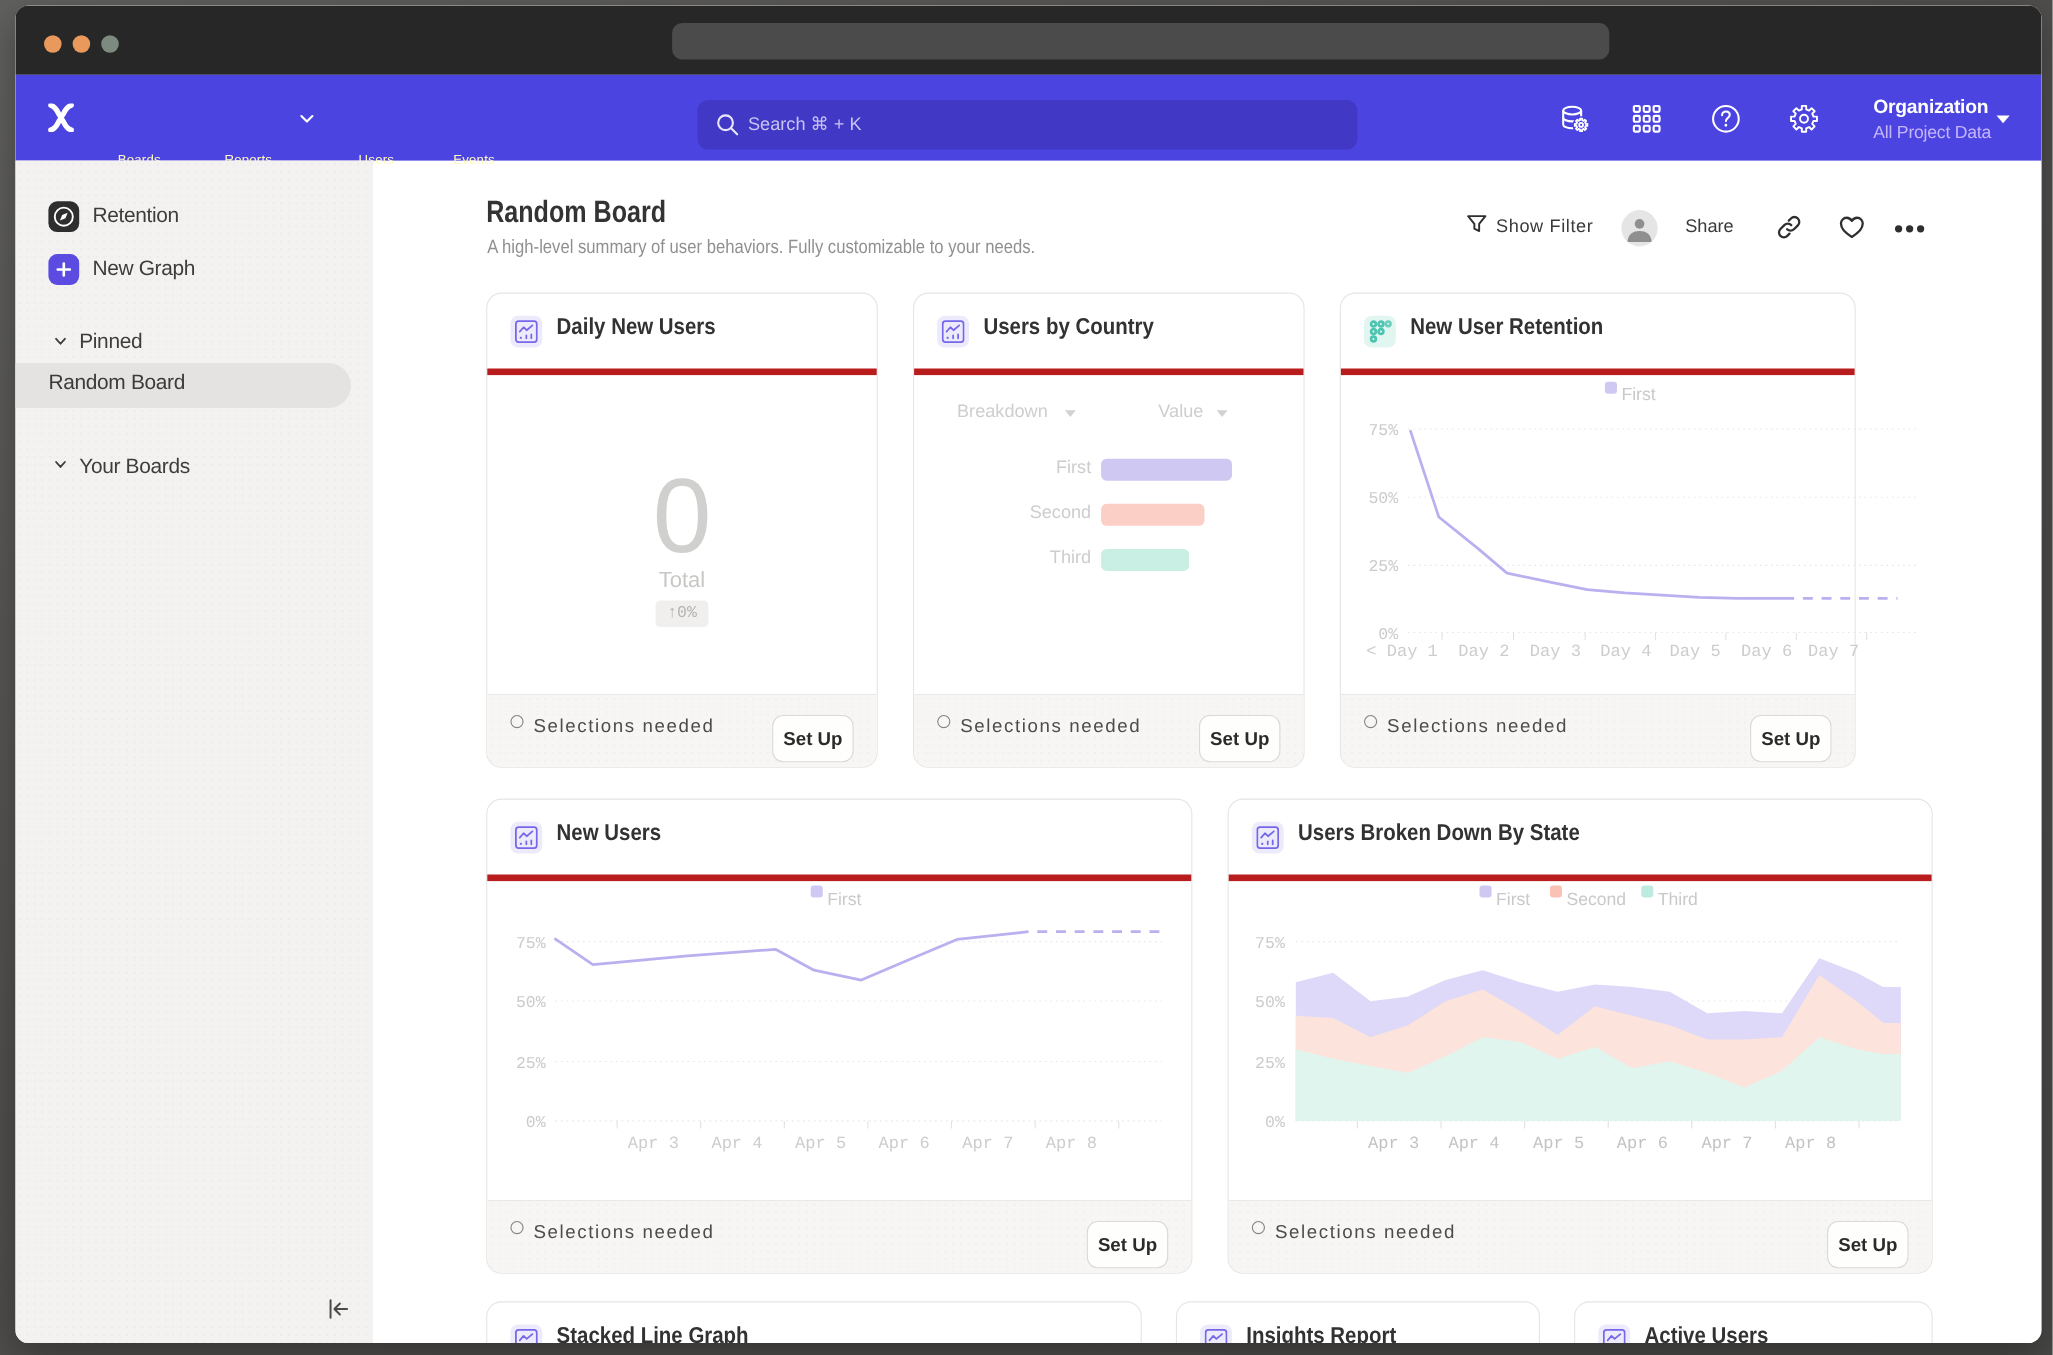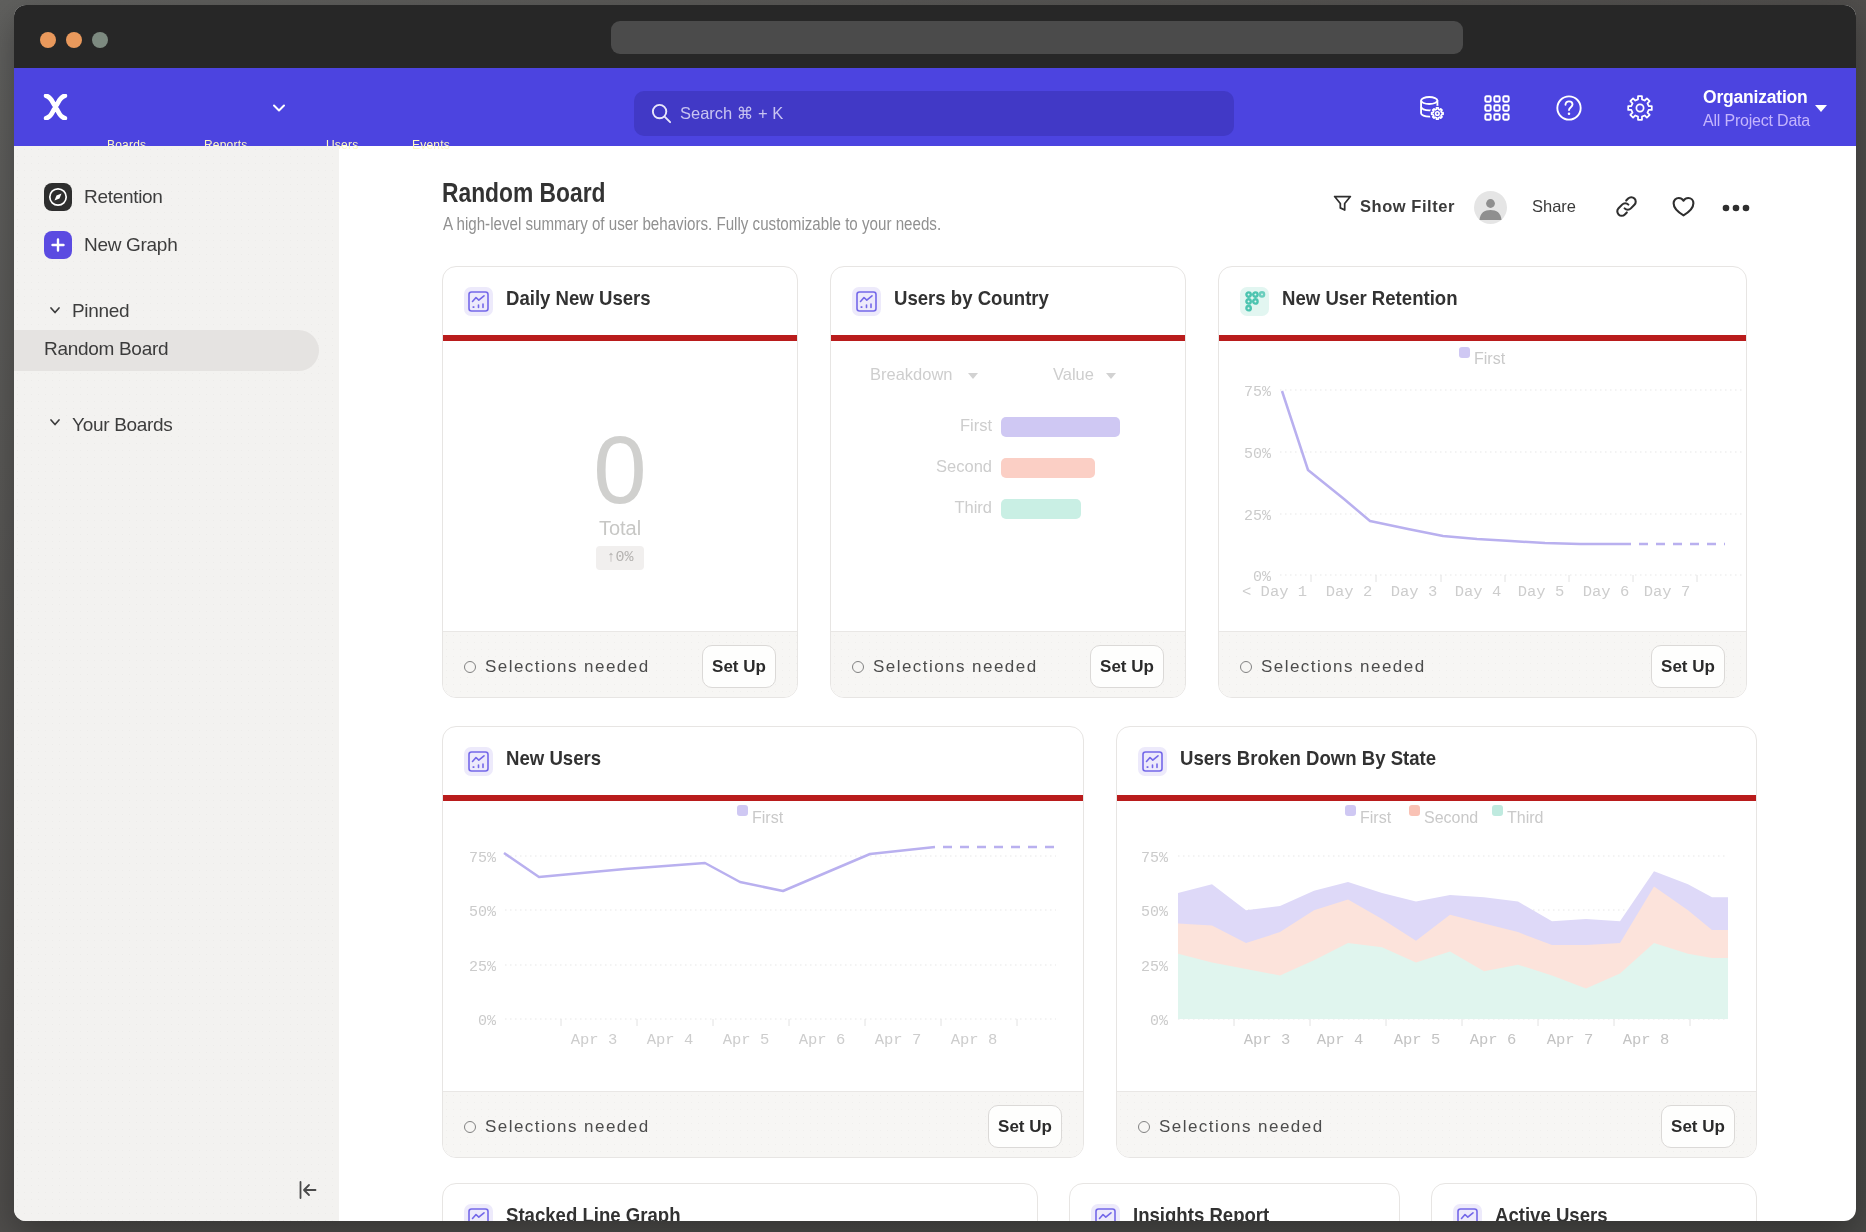--- a/index.html
+++ b/index.html
@@ -36,35 +36,35 @@
   background-size:7px 7px;
 }
 .sideitem { position:absolute; font-size:19px; color:#3d3d3d; letter-spacing:-0.3px; line-height:19px; }
 .sq { position:absolute; width:28px; height:28px; border-radius:8px; }
 #pill { position:absolute; left:0; top:184px; width:305px; height:41px; background:#e5e3e1; border-radius:0 21px 21px 0; }
 .chev { position:absolute; width:12px; height:12px; }
 #collapse { position:absolute; left:282px; top:1032px; }
 #h1 { position:absolute; left:428px; top:172px; font-size:28px; font-weight:700; color:#333; transform:scaleX(0.815); transform-origin:left; }
 #sub { position:absolute; left:429px; top:209px; font-size:17.5px; color:#909090; transform:scaleX(0.865); transform-origin:left; }
 .ctrl { position:absolute; top:186px; }
-#showfilter { font-size:16.5px; color:#3a3a3a; font-weight:700; letter-spacing:0.55px; }
+#showfilter { font-size:16.5px; color:#3a3a3a; font-weight:400; letter-spacing:0.55px; }
 #sharetxt { font-size:16.5px; color:#3a3a3a; font-weight:500; }
 
 .card { position:absolute; background:#fff; border:1px solid #e7e5e3; border-radius:14px; }
 .chead { position:absolute; left:0; top:0; right:0; height:74px; display:flex; align-items:center; padding-left:21px; border-bottom:6px solid #b91c1c; }
 .cico { width:29px; height:29px; border-radius:7px; background:#edeafb; display:flex; align-items:center; justify-content:center; margin-right:13px; }
 .cico.teal { background:#e2f6f1; }
 .ctitle { font-size:21px; font-weight:700; color:#323232; transform:scaleX(0.885); transform-origin:left; white-space:nowrap; position:relative; top:-3px; }
 .cfoot {
   position:absolute; left:0; right:0; bottom:0; height:66px;
   background-color:#f7f6f4;
   background-image:radial-gradient(circle, rgba(90,90,88,0.04) 0.8px, transparent 0.9px);
   background-size:7px 7px;
   border-top:1px solid #e9e7e5; border-radius:0 0 13px 13px;
-  display:flex; align-items:center; padding:4px 21px 0 21px;
+  display:flex; align-items:flex-start; padding:18px 21px 0 21px;
 }
 .selcirc { width:12px; height:12px; border:1.6px solid #828282; border-radius:50%; flex:none; }
 .seltxt { margin-left:9px; font-size:17px; color:#4c4c4c; letter-spacing:1.45px; }
 .setup {
   margin-left:auto; width:74px; height:43px; background:#fefefd; border:1.5px solid #dbd9d7;
   border-radius:10px; display:flex; align-items:center; justify-content:center;
   font-size:17px; font-weight:700; color:#2b2b2b;
 }
 .mono { font-family:"Liberation Mono", monospace; }
 svg { display:block; }
@@ -242,21 +242,21 @@
     <div style="position:absolute;left:170px;top:191px;width:94px;height:20px;border-radius:5px;background:#fbcfc5;"></div>
     <div style="position:absolute;left:0;top:231px;width:161px;text-align:right;font-size:16.5px;color:#cdcdcd;">Third</div>
     <div style="position:absolute;left:170px;top:232px;width:80px;height:20px;border-radius:5px;background:#c9efe4;"></div>
     <div class="cfoot">
       <div class="selcirc"></div>
         <span class="seltxt">Selections needed</span>
       <div class="setup">Set Up</div>
     </div>
   </div>
 
-  <div class="card" style="left:1204px;top:261px;width:529px;height:432px;">
+  <div class="card" style="left:1204px;top:261px;width:469px;height:432px;">
     <div class="chead">
       <div class="cico teal">
         <svg width="22" height="22" viewBox="0 0 22 22" fill="none" stroke="#4cc4b0" stroke-width="2.4">
           <circle cx="4.6" cy="4.6" r="2.2"></circle>
             <circle cx="11.4" cy="4.6" r="2.2"></circle>
             <circle cx="18" cy="4.4" r="2.1" opacity="0.8"></circle>
           <circle cx="4.6" cy="11.4" r="2.2"></circle>
             <circle cx="11.4" cy="11.4" r="2.2"></circle>
           <circle cx="4.6" cy="18.2" r="2.2"></circle>
         </svg>

